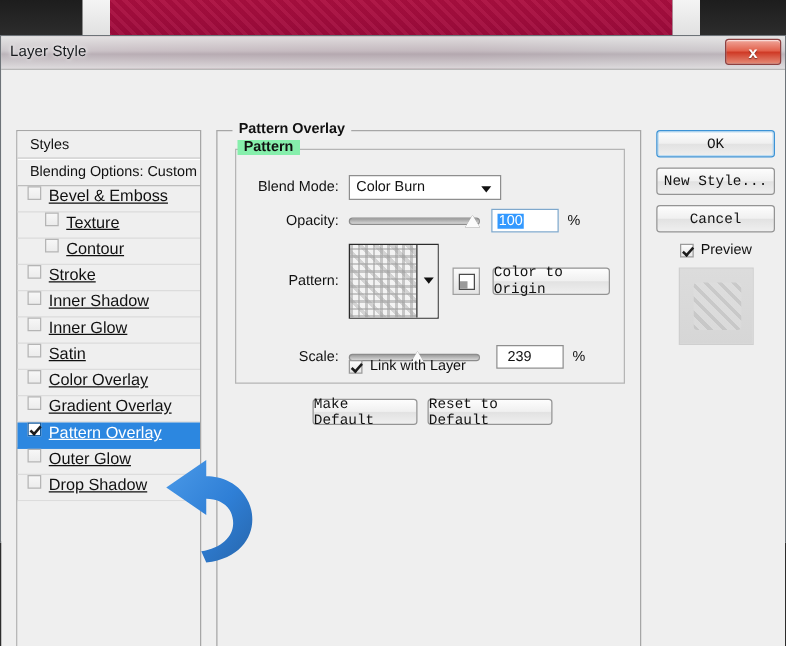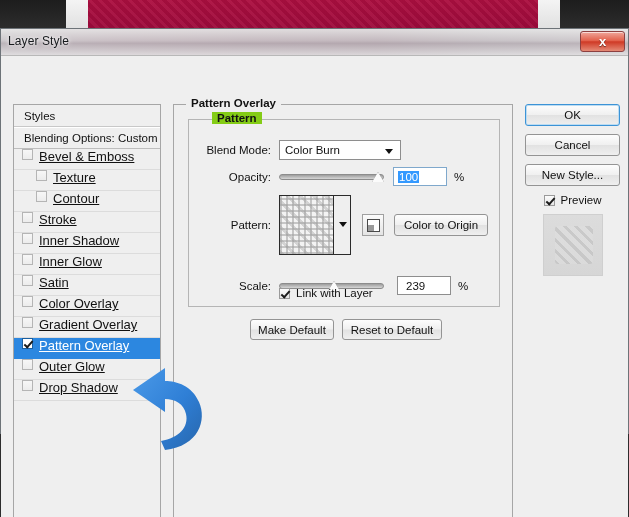--- a/index.html
+++ b/index.html
@@ -94,21 +94,21 @@
     border: 1px solid #a6a6a6; background: transparent;
   }
   .group-title {
     position: absolute; top: -8px; left: 12px; padding: 0 5px;
     background: #efefef; font-size: 11.5px; font-weight: bold; color: #111;
   }
   #pattern-group {
     position: absolute; left: 14px; top: 14px; width: 312px; height: 188px;
     border: 1px solid #b5b5b5;
   }
-  .group-title.sub { top: -8px; left: 23px; background: #84cc16; }
+  .group-title.sub { top: -8px; left: 1px; background: #86efac; }
 
   .field-row { position: absolute; display: flex; align-items: center; }
   .field-label { font-size: 11.5px; color: #111; text-align: right; }
 
   
   .combo {
     width: 122px; height: 20px; border: 1px solid #8e8e8e; background: #fff;
     font-size: 11.5px; color: #111; display: flex; align-items: center;
     padding-left: 5px; position: relative; cursor: pointer;
   }
@@ -175,21 +175,21 @@
     border: 1px solid #4a4a4a; background: #fff;
   }
   .icon-btn .glyph::after {
     content: ""; position: absolute; left: 0; bottom: 0;
     width: 6px; height: 6px; background: #9a9a9a;
   }
 
   .btn {
     border: 1px solid #949494; border-radius: 3px;
     background: linear-gradient(180deg,#fdfdfd 0%,#f0f0f0 48%,#e2e2e2 52%,#efefef 100%);
-    font-size: 11.5px; color: #111; font-family: Liberation Sans, sans-serif;
+    font-size: 11.5px; color: #111; font-family: Liberation Mono, monospace;
     display: flex; align-items: center; justify-content: center; cursor: pointer;
   }
   .btn.default-btn { border: 1px solid #3c93d6; box-shadow: 0 0 0 1px #bcdcf2 inset; }
 
   .chk-line { display: flex; align-items: center; font-size: 11.5px; color: #111; }
   .chk-line .cb { margin-right: 6px; }
 
   
   #right-col { position: absolute; left: 524px; top: 48px; width: 95px; }
   #right-col .btn { width: 95px; height: 22px; margin-bottom: 8px; }
@@ -339,22 +339,22 @@
           <span>Link with Layer</span>
         </div>
       </div>
 
       <div class="btn" style="position:absolute; left:168px; top:214px; width:100px; height:21px;">Reset to Default</div>
       <div class="btn" style="position:absolute; left:76px; top:214px; width:84px; height:21px;">Make Default</div>
     </div>
 
     <div id="right-col">
       <div class="btn default-btn">OK</div>
+      <div class="btn">New Style...</div>
       <div class="btn">Cancel</div>
-      <div class="btn">New Style...</div>
       <div class="chk-line" id="preview-row">
         <span class="cb checked"></span>
         <span>Preview</span>
       </div>
       <div id="preview-thumb">
         <div class="inner"></div>
       </div>
     </div>
 
     <svg id="arrow-annot" viewBox="0 0 90 90">

